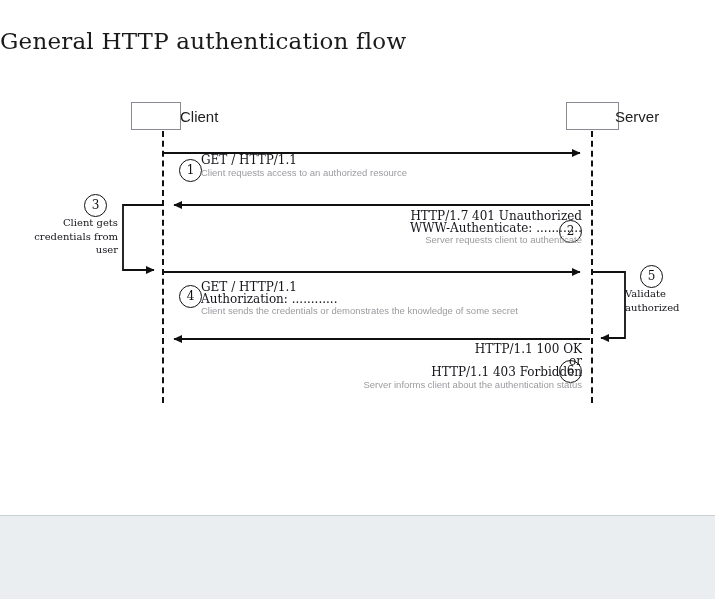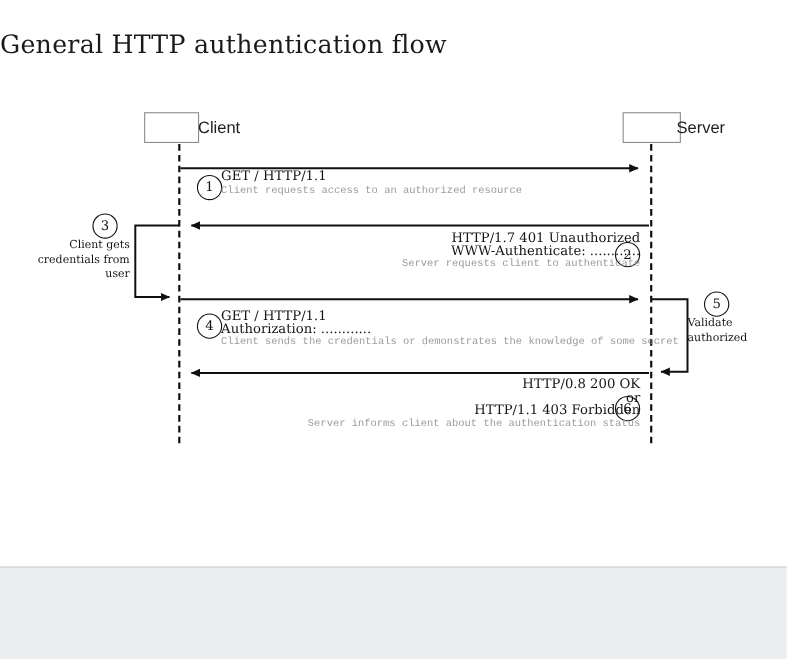--- a/index.html
+++ b/index.html
@@ -98,21 +98,21 @@
   
   .msg-head {
     font-family: "DejaVu Serif", "Liberation Serif", serif;
     font-weight: normal;
     font-size: 12px;
     color: #14141a;
     line-height: 11.5px;
     white-space: nowrap;
   }
   .msg-desc {
-    font-family: Liberation Mono, monospace;
+    font-family: Liberation Sans, sans-serif;
     font-size: 9.5px;
     color: #9b9ba0;
     line-height: 12px;
     white-space: nowrap;
   }
   .msg {
     position: absolute;
   }
 
   #msg-1 { left: 201px; top: 155px; }
@@ -197,21 +197,21 @@
     <div class="msg-desc">Server requests client to authenticate</div>
   </div>
 
   <div class="msg" id="msg-4">
     <div class="msg-head">GET / HTTP/1.1</div>
     <div class="msg-head">Authorization: ............</div>
     <div class="msg-desc">Client sends the credentials or demonstrates the knowledge of some secret</div>
   </div>
 
   <div class="msg" id="msg-6">
-    <div class="msg-head">HTTP/0.8 200 OK</div>
+    <div class="msg-head">HTTP/1.1 100 OK</div>
     <div class="msg-head">or</div>
     <div class="msg-head">HTTP/1.1 403 Forbidden</div>
     <div class="msg-desc">Server informs client about the authentication status</div>
   </div>
 
   <div class="self-label" id="label-3">
     <div>Client gets</div>
     <div>credentials from</div>
     <div>user</div>
   </div>

